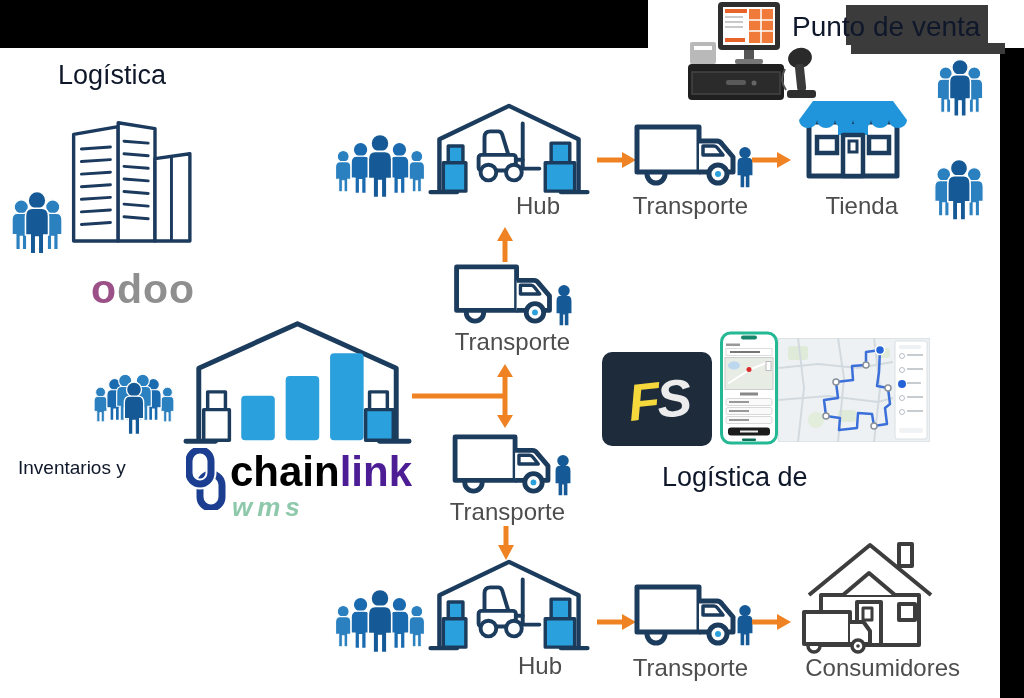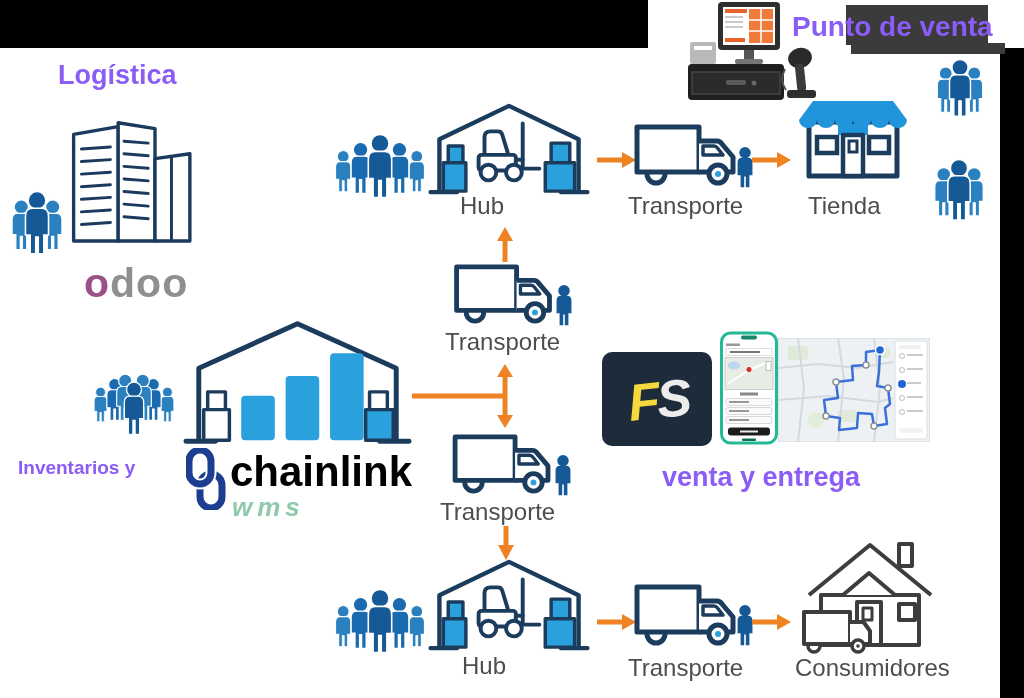--- a/index.html
+++ b/index.html
@@ -1,20 +1,20 @@
 <!DOCTYPE html>
 <html><head>
 <meta charset="utf-8">
 <style>
   html,body{margin:0;padding:0;background:#fff;}
   #canvas{position:relative;width:1024px;height:698px;background:#fff;overflow:hidden;
           font-family:"Liberation Sans",sans-serif;}
   .abs{position:absolute;}
-  .red{color:#8b5cf6;font-weight:700;}
-  .lbl{color:#4d4d4d;font-size:24px;text-align:left;white-space:nowrap;}
+  .red{color:#0f172a;font-weight:400;}
+  .lbl{color:#4d4d4d;font-size:24px;text-align:right;white-space:nowrap;}
   .blackbox{background:#000;}
   .darkbox{background:#3b3b3b;}
   .odoo{font-size:41px;font-weight:700;letter-spacing:1px;}
   .chain-txt{font-size:42px;font-weight:700;white-space:nowrap;}
   .wms-txt{font-size:26px;font-style:italic;letter-spacing:5px;color:#8fc9ab;font-weight:600;}
 </style>
 </head>
 <body>
 
 <div id="canvas">
@@ -156,21 +156,21 @@
   <div class="abs darkbox" style="left:851px;top:43px;width:154px;height:11px"></div>
   <div class="abs red" style="left:792px;top:11px;font-size:28px">Punto de venta</div>
 
   <div class="abs red" style="left:58px;top:60px;font-size:27px">Logística</div>
   <svg class="abs" style="left:62px;top:103px;width:155px;height:150px" viewBox="0 0 160 150">
     <use href="#g-buildings"></use>
   </svg>
   <svg class="abs" style="left:8px;top:190px;width:58px;height:66px" viewBox="-26 -1 52 63">
     <use href="#g-group3"></use>
   </svg>
-  <div class="abs odoo" style="left:84px;top:260px;width:118px;text-align:left"><span style="color:#9b5187">o</span><span style="color:#8f8f8f">d</span><span style="color:#8f8f8f">o</span><span style="color:#8f8f8f">o</span></div>
+  <div class="abs odoo" style="left:84px;top:266px;width:118px;text-align:center"><span style="color:#9b5187">o</span><span style="color:#8f8f8f">d</span><span style="color:#8f8f8f">o</span><span style="color:#8f8f8f">o</span></div>
 
   <svg class="abs" style="left:333px;top:130px;width:94px;height:72px" viewBox="-46 -1 92 65">
     <use href="#g-group5"></use>
   </svg>
   <svg class="abs" style="left:424px;top:100px;width:170px;height:98px" viewBox="0 0 170 100">
     <use href="#g-hub"></use>
   </svg>
   <div class="abs lbl" style="left:460px;top:192px;width:100px">Hub</div>
   <svg class="abs" style="left:595px;top:150px;width:42px;height:20px" viewBox="0 0 42 20">
     <use href="#g-arrow-right"></use>
@@ -215,21 +215,21 @@
     <use href="#g-group7"></use>
   </svg>
   <div class="abs red" style="left:18px;top:450px;font-size:19px;line-height:35px">
     <div>Inventarios y</div>
   </div>
   <svg class="abs" style="left:186px;top:448px;width:40px;height:62px" viewBox="0 0 40 62">
     <rect x="14" y="26" width="22" height="34" rx="11" fill="none" stroke="#1c3e91" stroke-width="7"></rect>
     <rect x="3" y="2" width="22" height="34" rx="11" fill="none" stroke="#fff" stroke-width="11"></rect>
     <rect x="3" y="2" width="22" height="34" rx="11" fill="none" stroke="#1c3e91" stroke-width="7"></rect>
   </svg>
-  <div class="abs chain-txt" style="left:230px;top:448px"><span style="color:#000000">chain</span><span style="color:#000000">link</span></div>
+  <div class="abs chain-txt" style="left:230px;top:448px"><span style="color:#000000">chain</span><span style="color:#4c1d95">link</span></div>
   <div class="abs wms-txt" style="left:232px;top:492px">wms</div>
 
   <svg class="abs" style="left:412px;top:392px;width:92px;height:8px" viewBox="0 0 92 8">
     <line x1="0" y1="4" x2="92" y2="4" stroke="#ef8222" stroke-width="5"></line>
   </svg>
   <svg class="abs" style="left:494px;top:362px;width:22px;height:68px" viewBox="0 0 22 68">
     <line x1="11" y1="14" x2="11" y2="54" stroke="#ef8222" stroke-width="5"></line>
     <polygon points="3,15 11,2 19,15" fill="#ef8222"></polygon>
     <polygon points="3,53 19,53 11,66" fill="#ef8222"></polygon>
   </svg>
@@ -296,21 +296,21 @@
       <circle cx="124" cy="46" r="4" fill="#2563d9"></circle>
       <rect x="129" y="44" width="14" height="2" fill="#c7ccd1"></rect>
       <circle cx="124" cy="60" r="2.5" fill="#fff" stroke="#b9bec4"></circle>
       <rect x="129" y="58" width="16" height="2" fill="#c7ccd1"></rect>
       <circle cx="124" cy="74" r="2.5" fill="#fff" stroke="#b9bec4"></circle>
       <rect x="129" y="72" width="16" height="2" fill="#c7ccd1"></rect>
     </g>
     <rect x="121" y="90" width="24" height="5" rx="2" fill="#f0f2f4"></rect>
   </svg>
   <div class="abs red" style="left:662px;top:460px;font-size:27px;line-height:35px">
-    <div>venta y entrega</div>
+    <div>Logística de</div>
   </div>
 
   <svg class="abs" style="left:333px;top:586px;width:94px;height:70px" viewBox="-46 -1 92 65">
     <use href="#g-group5"></use>
   </svg>
   <svg class="abs" style="left:424px;top:556px;width:170px;height:98px" viewBox="0 0 170 100">
     <use href="#g-hub"></use>
   </svg>
   <div class="abs lbl" style="left:462px;top:652px;width:100px">Hub</div>
   <svg class="abs" style="left:595px;top:612px;width:42px;height:20px" viewBox="0 0 42 20">

